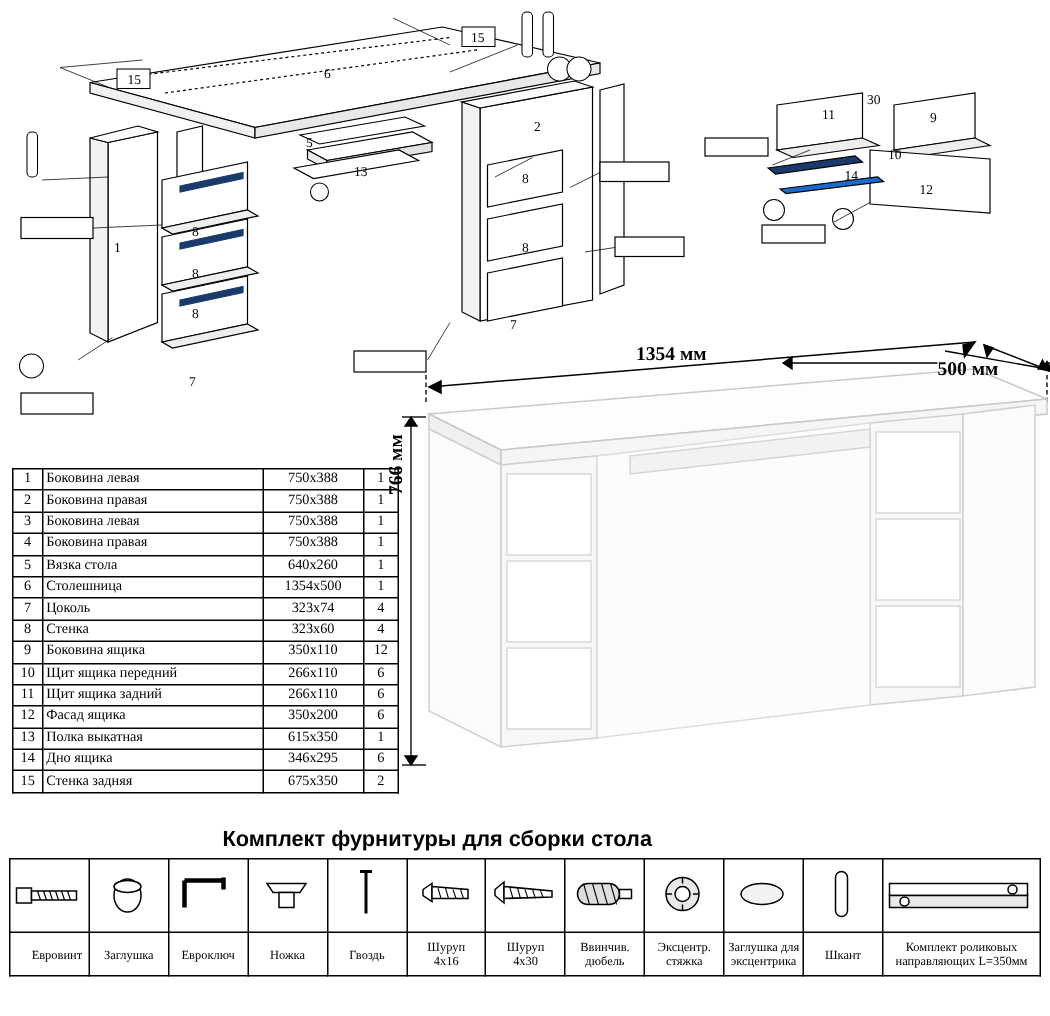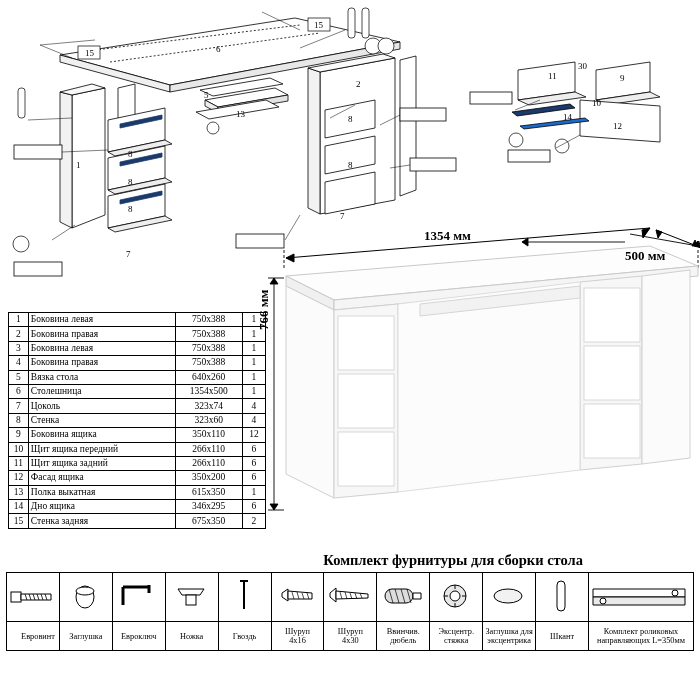--- a/index.html
+++ b/index.html
@@ -31,38 +31,38 @@
     line-height:13px;
     white-space:nowrap;
   }
   .parts-table td.num{width:13px;text-align:center;}
   .parts-table td.name{width:128px;text-align:left;}
   .parts-table td.size{width:56px;text-align:center;}
   .parts-table td.qty{width:16px;text-align:center;}
 
   
   .kit-title{
-    position:absolute;left:0;top:552px;width:583px;text-align:right;
+    position:absolute;left:0;top:552px;width:583px;text-align:center;
     font-size:14.5px;font-weight:bold;
-    font-family:Liberation Serif, serif;
+    font-family:Liberation Sans, sans-serif;
   }
   .kit-table{
     position:absolute;left:6px;top:572px;width:688px;
     border-collapse:collapse;
     font-family:"Liberation Serif", serif;
   }
   .kit-table td{border:1px solid #000;text-align:center;vertical-align:middle;}
   .kit-icon-row td{height:48px;padding:0;}
   .kit-label-row td{height:26px;font-size:8.3px;line-height:9px;padding:1px;}
   .kit-count-row td{height:22px;font-size:15px;font-weight:bold;}
 
   
   .dim{position:absolute;font-weight:bold;font-size:13px;font-family:"Liberation Serif", serif;}
   .dim-w{left:424px;top:228px;}
-  .dim-d{left:625px;top:248px;}
+  .dim-d{left:625px;top:238px;}
   .dim-h{left:256px;top:330px;transform:rotate(-90deg);transform-origin:left top;}
 </style>
 </head>
 <body>
 
 <div class="canvas">
 
   <div class="assembly">
     <svg width="700" height="300" viewBox="0 0 700 300">
       <g stroke="#000" fill="none" stroke-width="0.8">

